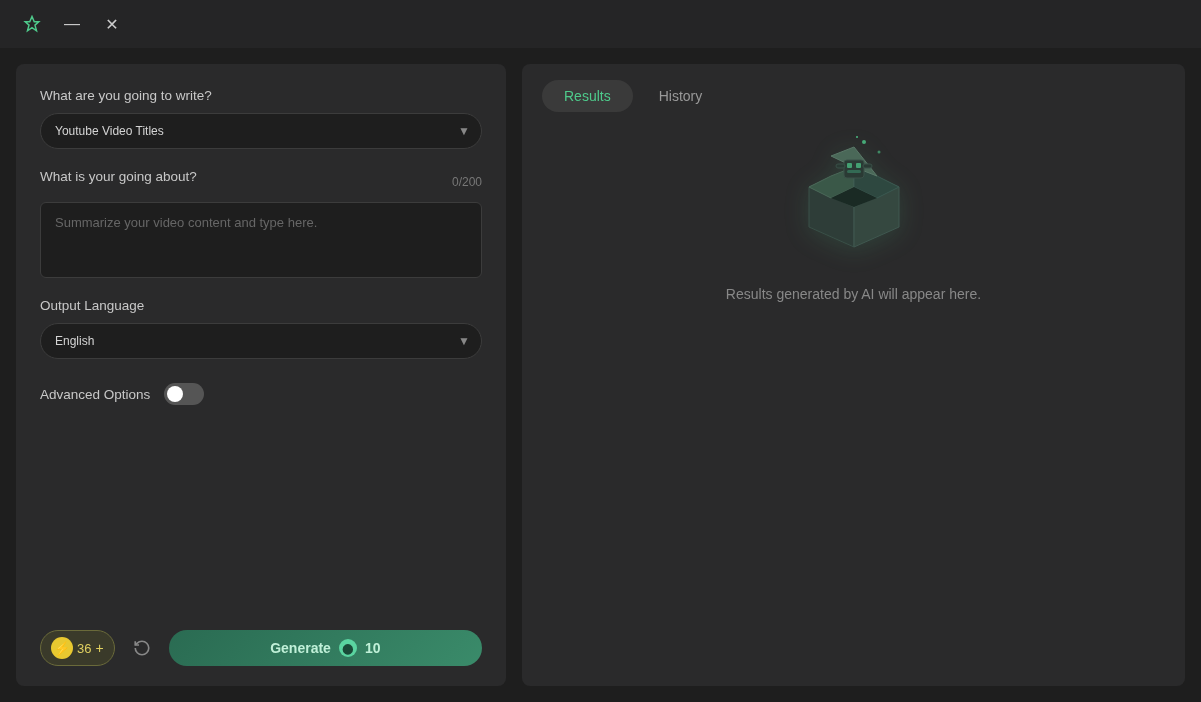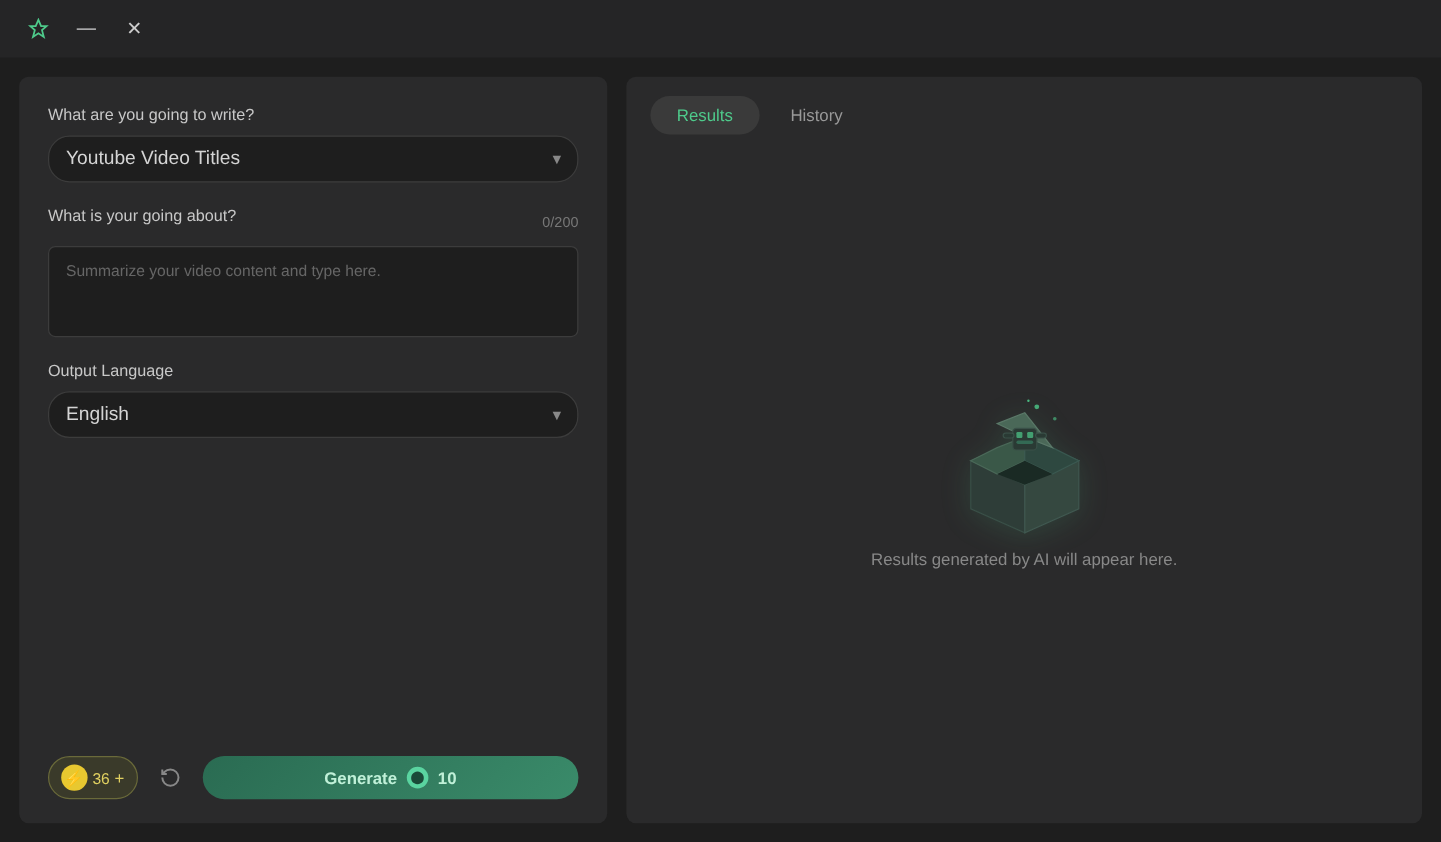--- a/index.html
+++ b/index.html
@@ -95,21 +95,21 @@
       position: relative;
       margin-bottom: 20px;
     }
     .custom-select {
       width: 100%;
       background: #1e1e1e;
       border: 1px solid #3c3c3c;
       border-radius: 18px;
       padding: 10px 36px 10px 14px;
       color: #d4d4d4;
-      font-size: 16px;
+      font-size: 12px;
       appearance: none;
       cursor: pointer;
       outline: none;
     }
     .select-arrow {
       position: absolute;
       right: 12px;
       top: 50%;
       transform: translateY(-50%);
       color: #888;
@@ -298,22 +298,22 @@
     .tab-btn.inactive {
       background: transparent;
       color: #999;
     }
 
     .results-empty {
       flex: 1;
       display: flex;
       flex-direction: column;
       align-items: center;
-      justify-content: center;
-      gap: 9px;
+      justify-content: flex-start;
+      gap: 34px;
     }
     .empty-text {
       color: #888;
       font-size: 14px;
       text-align: center;
     }
 
     
     .box-svg { filter: drop-shadow(0 4px 12px rgba(78,202,139,0.15)); }
   </style>
@@ -362,20 +362,29 @@
       <select class="custom-select">
         <option>English</option>
         <option>Spanish</option>
         <option>French</option>
         <option>German</option>
         <option>Japanese</option>
       </select>
       <span class="select-arrow">▼</span>
     </div>
 
+    <div class="advanced-row">
+      <span class="advanced-label">Advanced Options</span>
+      <label class="toggle">
+
+        <div class="toggle-track">
+          <div class="toggle-thumb"></div>
+        </div>
+      </label>
+    </div>
 
     <div class="bottom-bar">
       <button class="credits-btn">
         <div class="credits-icon">⚡</div>
         <span class="credits-count">36</span>
         <span class="credits-plus">+</span>
       </button>
       <button class="refresh-btn">
         <svg width="18" height="18" viewBox="0 0 24 24" fill="none" stroke="#888" stroke-width="2.2">
           <path d="M3 12a9 9 0 1 0 9-9 9.75 9.75 0 0 0-6.74 2.74L3 8"></path>

